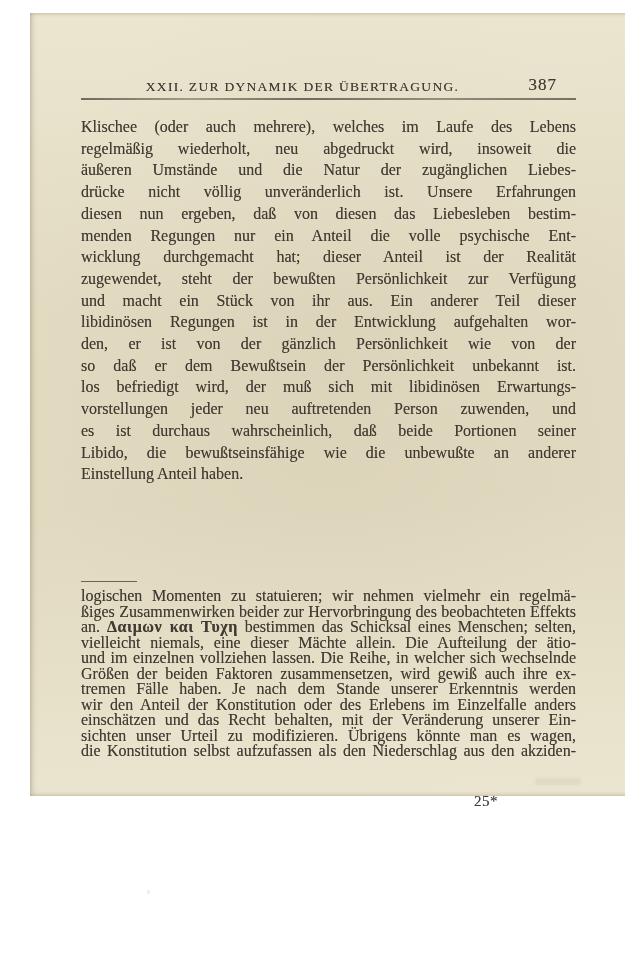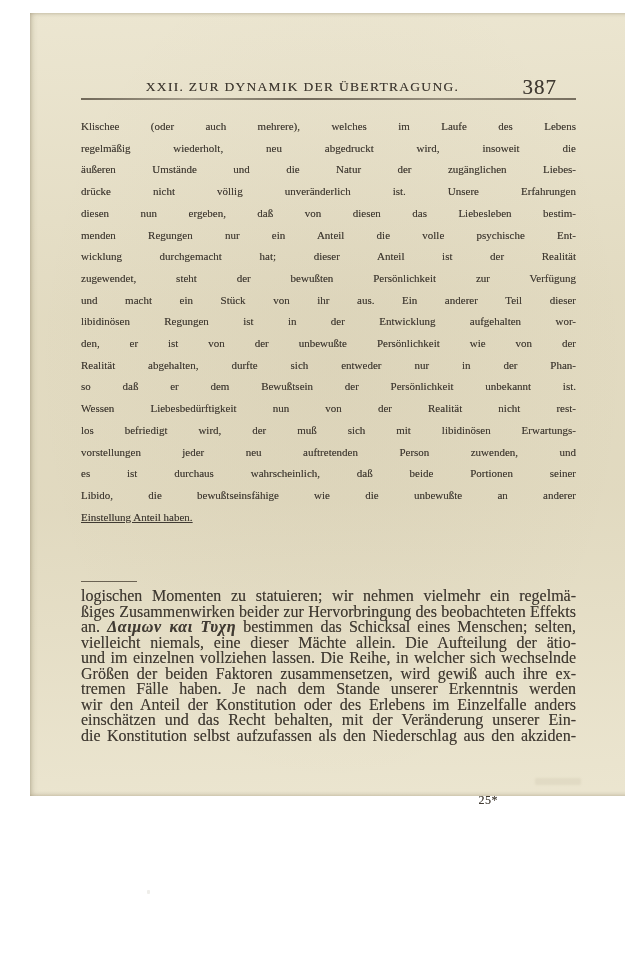--- a/index.html
+++ b/index.html
@@ -33,48 +33,48 @@
     color:var(--ink);
     text-shadow:0 0 0.5px rgba(64,58,50,0.55);
   }
   .header-title {
     position:absolute; top:66px; left:calc(50% - 26px);
     transform:translateX(-50%);
     font-size:13.5px; letter-spacing:1.3px; white-space:nowrap;
   }
   .page-number {
     position:absolute; top:62px; right:19px;
-    font-size:21px; letter-spacing:1px;
+    font-size:17px; letter-spacing:1px;
   }
   .header-rule {
     position:absolute; top:85px; left:0; width:100%; height:1.6px;
     background:linear-gradient(90deg,
       rgba(106,98,83,0.95) 0%, rgba(106,98,83,0.55) 22%,
       rgba(106,98,83,0.95) 45%, rgba(106,98,83,0.65) 72%,
       rgba(106,98,83,0.9) 100%);
   }
   .body-block {
     position:absolute; top:103px; left:0; width:100%;
-    font-size:11px; line-height:21.7px;
+    font-size:16px; line-height:21.7px;
   }
   .footnote-rule {
     position:absolute; top:568px; left:0; width:56px; height:1.4px;
     background:var(--rule);
   }
   .footnote-block {
     position:absolute; top:575px; left:0; width:100%;
     font-size:16px; line-height:15.5px;
   }
   .jline { text-align:justify; text-align-last:justify; }
-  .jline.flush-left { text-align-last:left;text-decoration:underline; }
-  .greek { font-style:italic; font-weight:bold; letter-spacing:0.6px; }
+  .jline.flush-left { text-align-last:left; }
+  .greek { font-weight:bold; letter-spacing:0.6px; }
   .signature {
     position:absolute; top:780px; left:0; width:100%;
     text-align:right; padding-right:78px;
-    font-size:12px; letter-spacing:0.5px;
+    font-size:15px; letter-spacing:0.5px;
   }
   .speck { position:absolute; background:rgba(110,96,66,0.22); border-radius:1px; }
   .speck-1 { left:505px; top:765px; width:46px; height:7px; opacity:0.35; filter:blur(1px); }
   .speck-2 { left:117px; top:877px; width:3px; height:4px; opacity:0.5; }
 </style>
 </head>
 <body>
 
 <div class="scan-wrap">
   <div class="page">
@@ -88,43 +88,42 @@
         <div class="jline">Klischee (oder auch mehrere), welches im Laufe des Lebens</div>
         <div class="jline">regelmäßig wiederholt, neu abgedruckt wird, insoweit die</div>
         <div class="jline">äußeren Umstände und die Natur der zugänglichen Liebes-</div>
         <div class="jline">drücke nicht völlig unveränderlich ist. Unsere Erfahrungen</div>
         <div class="jline">diesen nun ergeben, daß von diesen das Liebesleben bestim-</div>
         <div class="jline">menden Regungen nur ein Anteil die volle psychische Ent-</div>
         <div class="jline">wicklung durchgemacht hat; dieser Anteil ist der Realität</div>
         <div class="jline">zugewendet, steht der bewußten Persönlichkeit zur Verfügung</div>
         <div class="jline">und macht ein Stück von ihr aus. Ein anderer Teil dieser</div>
         <div class="jline">libidinösen Regungen ist in der Entwicklung aufgehalten wor-</div>
-        <div class="jline">den, er ist von der unbewußte Persönlichkeit wie von der</div>
-        <div class="jline">Realität abgehalten, durfte sich entweder nur in der Phan-</div>
+        <div class="jline">den, er ist von der gänzlich Persönlichkeit wie von der</div>
         <div class="jline">so daß er dem Bewußtsein der Persönlichkeit unbekannt ist.</div>
-        <div class="jline">Wessen Liebesbedürftigkeit nun von der Realität nicht rest-</div>
         <div class="jline">los befriedigt wird, der muß sich mit libidinösen Erwartungs-</div>
         <div class="jline">vorstellungen jeder neu auftretenden Person zuwenden, und</div>
         <div class="jline">es ist durchaus wahrscheinlich, daß beide Portionen seiner</div>
         <div class="jline">Libido, die bewußtseinsfähige wie die unbewußte an anderer</div>
         <div class="jline flush-left">Einstellung Anteil haben.</div>
       </div>
 
       <div class="footnote-rule"></div>
 
       <div class="footnote-block">
         <div class="jline">logischen Momenten zu statuieren; wir nehmen vielmehr ein regelmä-</div>
         <div class="jline">ßiges Zusammenwirken beider zur Hervorbringung des beobachteten Effekts</div>
         <div class="jline"><span>an. </span><span class="greek">Δαιμων και Τυχη</span><span> bestimmen das Schicksal eines Menschen; selten,</span></div>
         <div class="jline">vielleicht niemals, eine dieser Mächte allein. Die Aufteilung der ätio-</div>
         <div class="jline">und im einzelnen vollziehen lassen. Die Reihe, in welcher sich wechselnde</div>
         <div class="jline">Größen der beiden Faktoren zusammensetzen, wird gewiß auch ihre ex-</div>
         <div class="jline">tremen Fälle haben. Je nach dem Stande unserer Erkenntnis werden</div>
         <div class="jline">wir den Anteil der Konstitution oder des Erlebens im Einzelfalle anders</div>
         <div class="jline">einschätzen und das Recht behalten, mit der Veränderung unserer Ein-</div>
+        <div class="jline">sichten unser Urteil zu modifizieren. Übrigens könnte man es wagen,</div>
         <div class="jline">die Konstitution selbst aufzufassen als den Niederschlag aus den akziden-</div>
       </div>
 
       <div class="signature">25*</div>
 
     </div>
     <div class="speck speck-1"></div>
     <div class="speck speck-2"></div>
   </div>
 </div>

